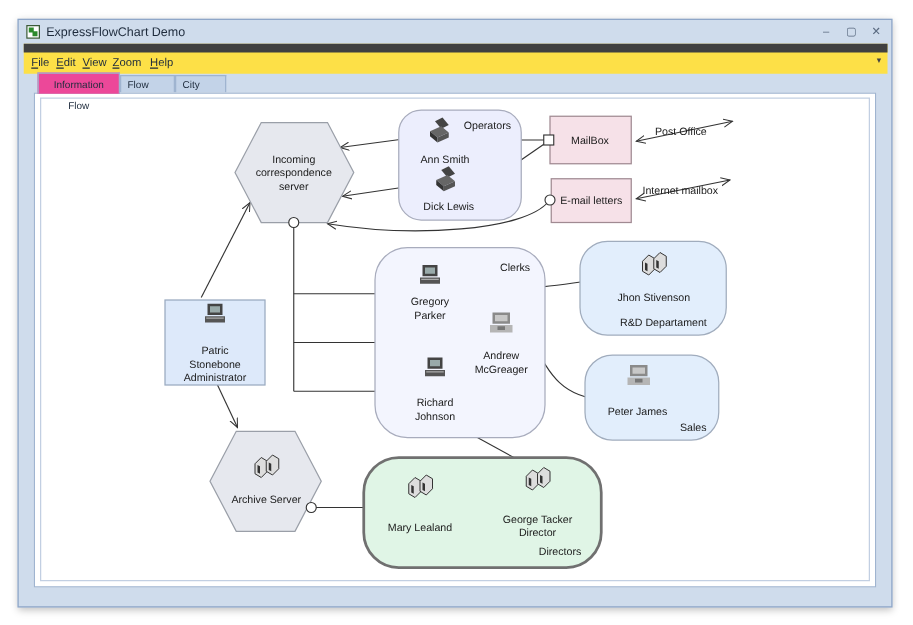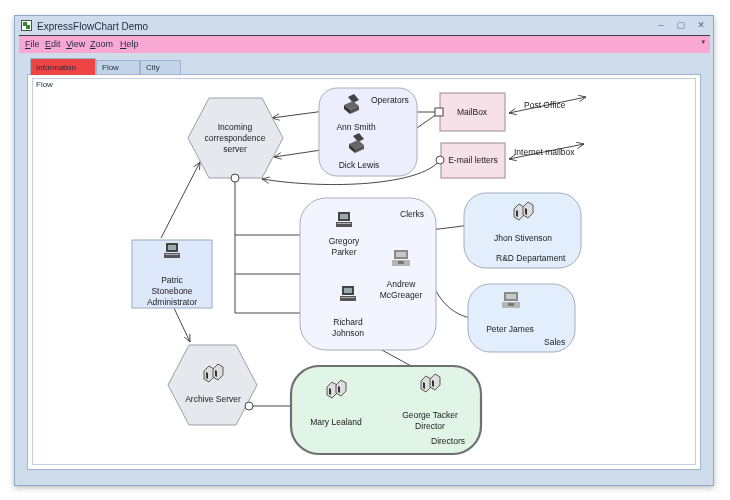--- a/index.html
+++ b/index.html
@@ -6,27 +6,27 @@
   body { width:730px; height:500px; background:#ffffff; position:relative; overflow:hidden;
          font-family:"Liberation Sans", sans-serif; font-size:9px; color:#000; }
   .window { position:absolute; left:14px; top:15px; width:700px; height:471px;
             background:#cfdcec; border:1px solid #8ea6c8; box-shadow:0 2px 6px rgba(0,0,0,0.25); box-sizing:border-box; }
   .titlebar { position:absolute; left:0; top:0; right:0; height:20px; }
   .app-icon { position:absolute; left:6px; top:4px; width:11px; height:11px; border:1px solid #3a5a3a; background:#fff; box-sizing:border-box; }
   .app-icon::before { content:""; position:absolute; left:1px; top:1px; width:4px; height:4px; background:#2c8a2c; }
   .app-icon::after { content:""; position:absolute; right:1px; bottom:1px; width:4px; height:4px; background:#2c8a2c; }
   .title { position:absolute; left:22px; top:5px; font-size:10px; color:#1e2b3c; }
   .win-btn { position:absolute; top:4px; width:12px; height:10px; font-size:9px; line-height:10px; text-align:center; color:#5a6a80; cursor:default; }
-  .menubar { position:absolute; left:5px; top:20px; right:20px; height:17px; background:#f9a8d4; border-top:1px solid #404040; }
+  .menubar { position:absolute; left:5px; top:20px; right:20px; height:17px; background:#fde047; border-top:7px solid #404040; }
   .menu-item { position:absolute; top:3px; font-size:9px; color:#1e2b3c; }
   .menu-item u { text-decoration:underline; }
   .menu-arrow { position:absolute; right:5px; top:2px; font-size:7px; color:#444; }
   .tabs { position:absolute; left:13px; top:43px; height:16px; }
   .tab { position:absolute; top:2px; height:14px; font-size:8px; line-height:14px; padding:0 5px; background:#c3d3e8; border:1px solid #9fb4d0; border-bottom:none; box-sizing:border-box; color:#1e2b3c; cursor:pointer; }
-  .tab.active { top:0; height:17px; background:#ef4444; line-height:17px; z-index:2; }
+  .tab.active { top:0; height:17px; background:#ec4899; line-height:17px; z-index:2;text-align:center; }
   .tab-panel { position:absolute; left:13px; top:59px; width:672px; height:397px; background:#fff; border:1px solid #9fb4d0; box-sizing:border-box; }
   .canvas { position:absolute; left:18px; top:63px; width:662px; height:389px; background:#fff; border:1px solid #c2cfe2; box-sizing:border-box; }
   svg.diagram { position:absolute; left:0; top:0; width:730px; height:500px; }
   .lbl { font-family:"Liberation Sans", sans-serif; font-size:8.5px; fill:#1a1a1a; }
 </style>
 </head>
 <body>
 
 <div class="window">
   <div class="titlebar">

